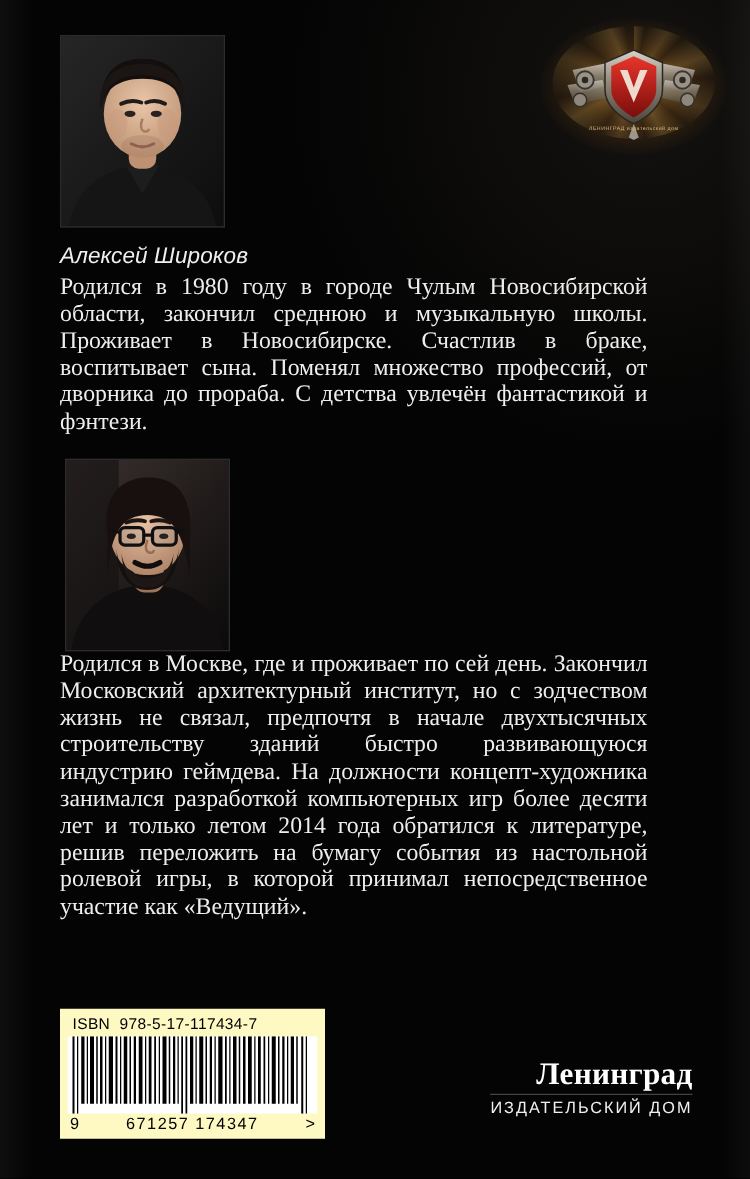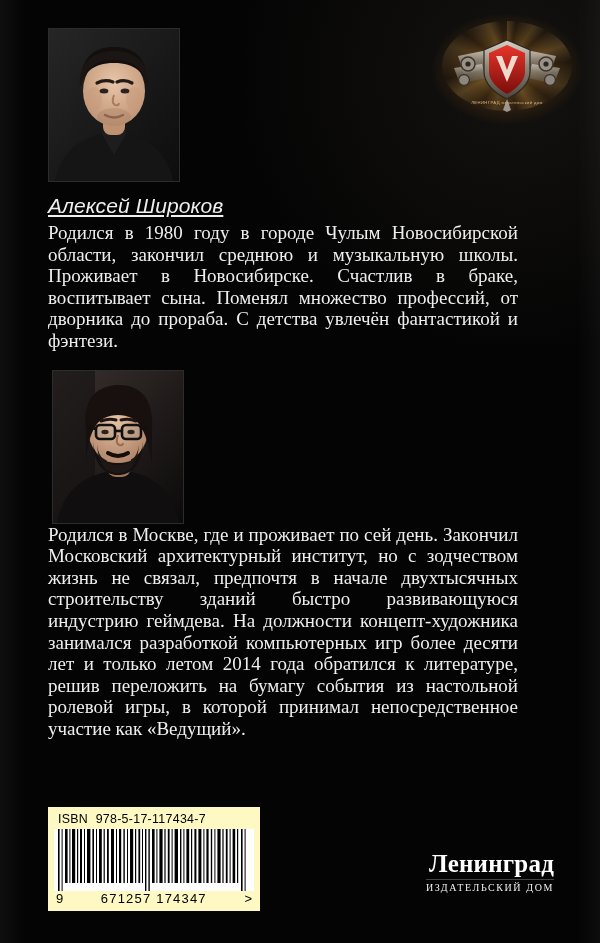--- a/index.html
+++ b/index.html
@@ -101,25 +101,24 @@
     background: #1a1a1a;
     overflow: hidden;
     position: relative;
     margin-left: 4px;
   }
   .portrait.shifted { margin-left: 8px; }
   .portrait svg { display: block; }
 
   .author-name {
     font-style: italic;
-    font-size: 21px;
+    font-size: 18px;
     color: #efefef;
     margin: 12px 0 4px 4px;
     letter-spacing: 0.1px;
-    text-decoration: underline;
   }
   .author-bio {
     font-size: 19px;
     line-height: 21.6px;
     color: #eeeeee;
     margin: 0 0 0 4px;
     text-align: justify;
     text-justify: inter-word;
     max-width: 470px;
     white-space: pre-line;
@@ -177,22 +176,22 @@
     color: #fff;
   }
   .publisher-name {
     font-family: "Liberation Serif", serif;
     font-weight: bold;
     font-size: 25px;
     letter-spacing: 0.2px;
     line-height: 26px;
   }
   .publisher-sub {
-    font-family: Liberation Serif, serif;
-    font-size: 10px;
+    font-family: Liberation Sans, sans-serif;
+    font-size: 13px;
     letter-spacing: 1.6px;
     margin-top: 1px;
     color: #f0f0f0;
   }
   .publisher-rule {
     width: 100%;
     height: 1px;
     background: rgba(255,255,255,0.25);
     margin: 2px 0 2px 0;
   }

